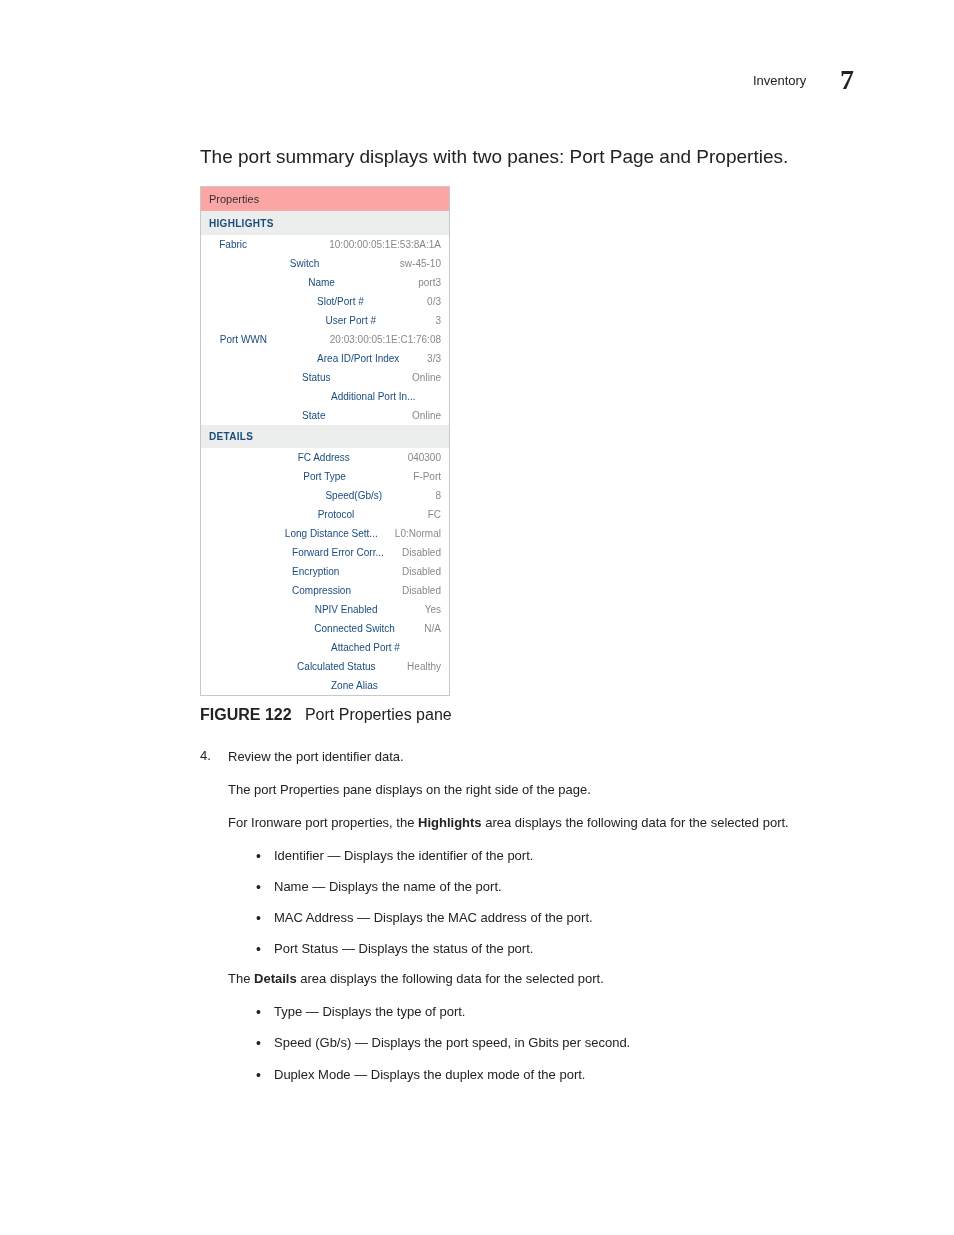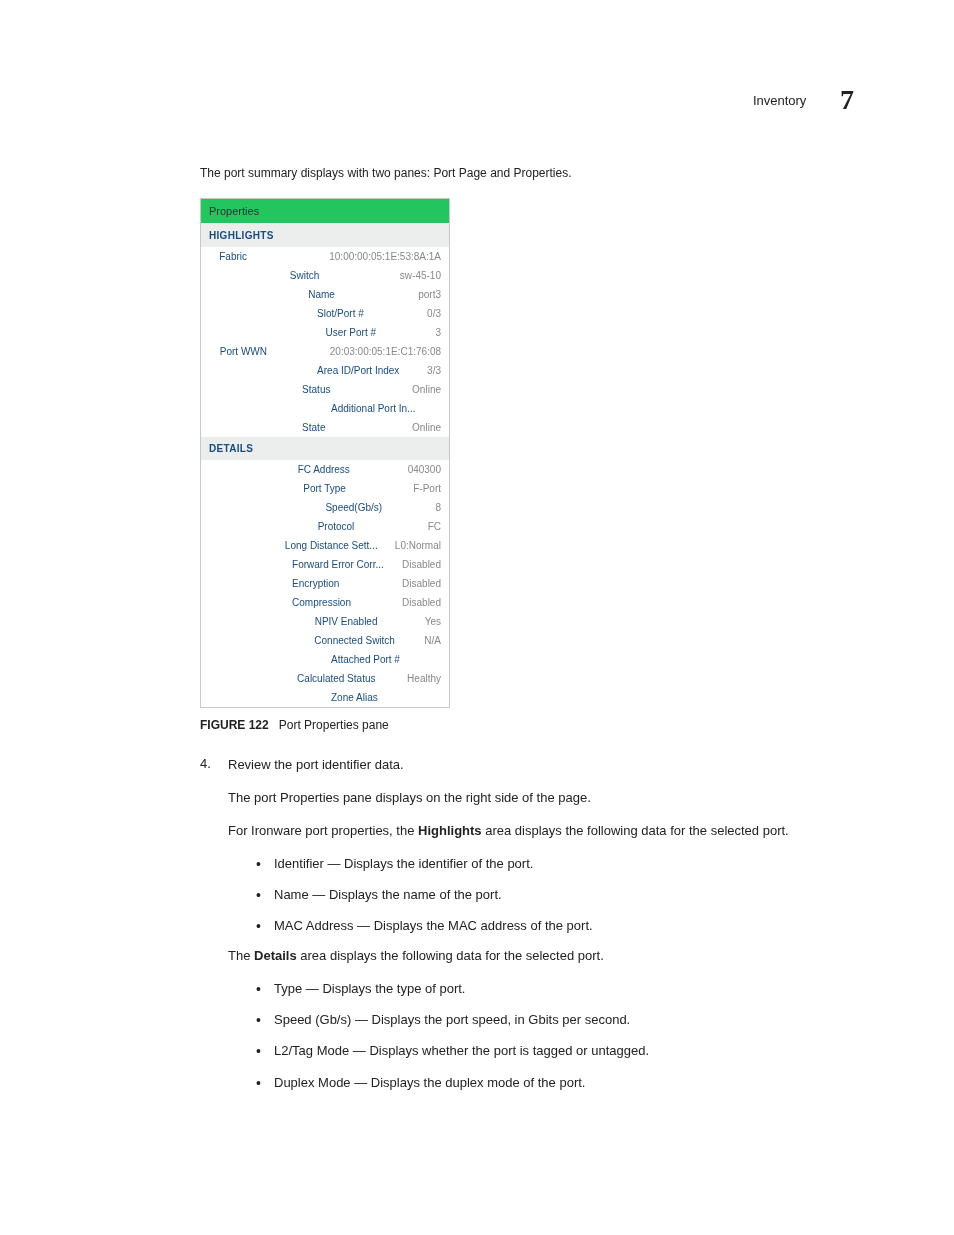--- a/index.html
+++ b/index.html
@@ -6,21 +6,21 @@
     margin: 0;
     padding: 0;
     background: #fff;
     font-family: Arial, Helvetica, sans-serif;
     color: #222;
     width: 954px;
     height: 1235px;
     position: relative;
   }
   .page {
-    padding: 84px 100px 40px 100px;
+    padding: 64px 100px 40px 100px;
   }
   .header {
     text-align: right;
     font-size: 13px;
     margin-bottom: 50px;
     padding-right: 0;
   }
   .header .label {
     display: inline-block;
     margin-right: 30px;
@@ -29,32 +29,32 @@
   .header .chapter {
     font-size: 28px;
     font-weight: bold;
     font-family: Georgia, "Times New Roman", serif;
     vertical-align: middle;
   }
   .content {
     margin-left: 100px;
   }
   .intro-line {
-    font-size: 12px;
+    font-size: 19px;
     margin-bottom: 18px;
   }
   .figure {
     border: 1px solid #c8c8c8;
     width: 248px;
     font-size: 10px;
     background: #fff;
     margin-bottom: 10px;
   }
   .figure .title-row {
-    background: #22c55e;
+    background: #fca5a5;
     padding: 6px 8px;
     font-size: 11px;
     color: #333;
     border-bottom: 1px solid #eceded;
   }
   .figure .section-head {
     background: #eceded;
     color: #194c7f;
     font-weight: bold;
     font-size: 10px;
@@ -69,21 +69,21 @@
   }
   .figure .row .lab {
     color: #194c7f;
     width: 110px;
     flex-shrink: 0;
   }
   .figure .row .val {
     color: #888;
   }
   .figcaption {
-    font-size: 12px;
+    font-size: 16px;
     margin-top: 8px;
     margin-bottom: 24px;
   }
   .figcaption .figlabel {
     font-weight: bold;
   }
   .step-block {
     font-size: 13px;
   }
   .step-row {
@@ -249,26 +249,26 @@
       <div class="step-row">
         <div class="step-num">4.</div>
         <div class="step-body">
           <p>Review the port identifier data.</p>
           <p>The port Properties pane displays on the right side of the page.</p>
           <p><span>For Ironware port properties, the </span><span class="bold">Highlights</span><span> area displays the following data for the selected port.</span></p>
           <ul class="bullets" id="hl-bullets">
               <li>Identifier — Displays the identifier of the port.</li>
               <li>Name — Displays the name of the port.</li>
               <li>MAC Address — Displays the MAC address of the port.</li>
+              <li>Port Status — Displays the status of the port.</li>
             </ul>
           <p><span>The </span><span class="bold">Details</span><span> area displays the following data for the selected port.</span></p>
           <ul class="bullets" id="dt-bullets">
               <li>Type — Displays the type of port.</li>
               <li>Speed (Gb/s) — Displays the port speed, in Gbits per second.</li>
-              <li>L2/Tag Mode — Displays whether the port is tagged or untagged.</li>
               <li>Duplex Mode — Displays the duplex mode of the port.</li>
             </ul>
         </div>
       </div>
     </div>
 
   </div>
 </div>
 
 </body></html>

